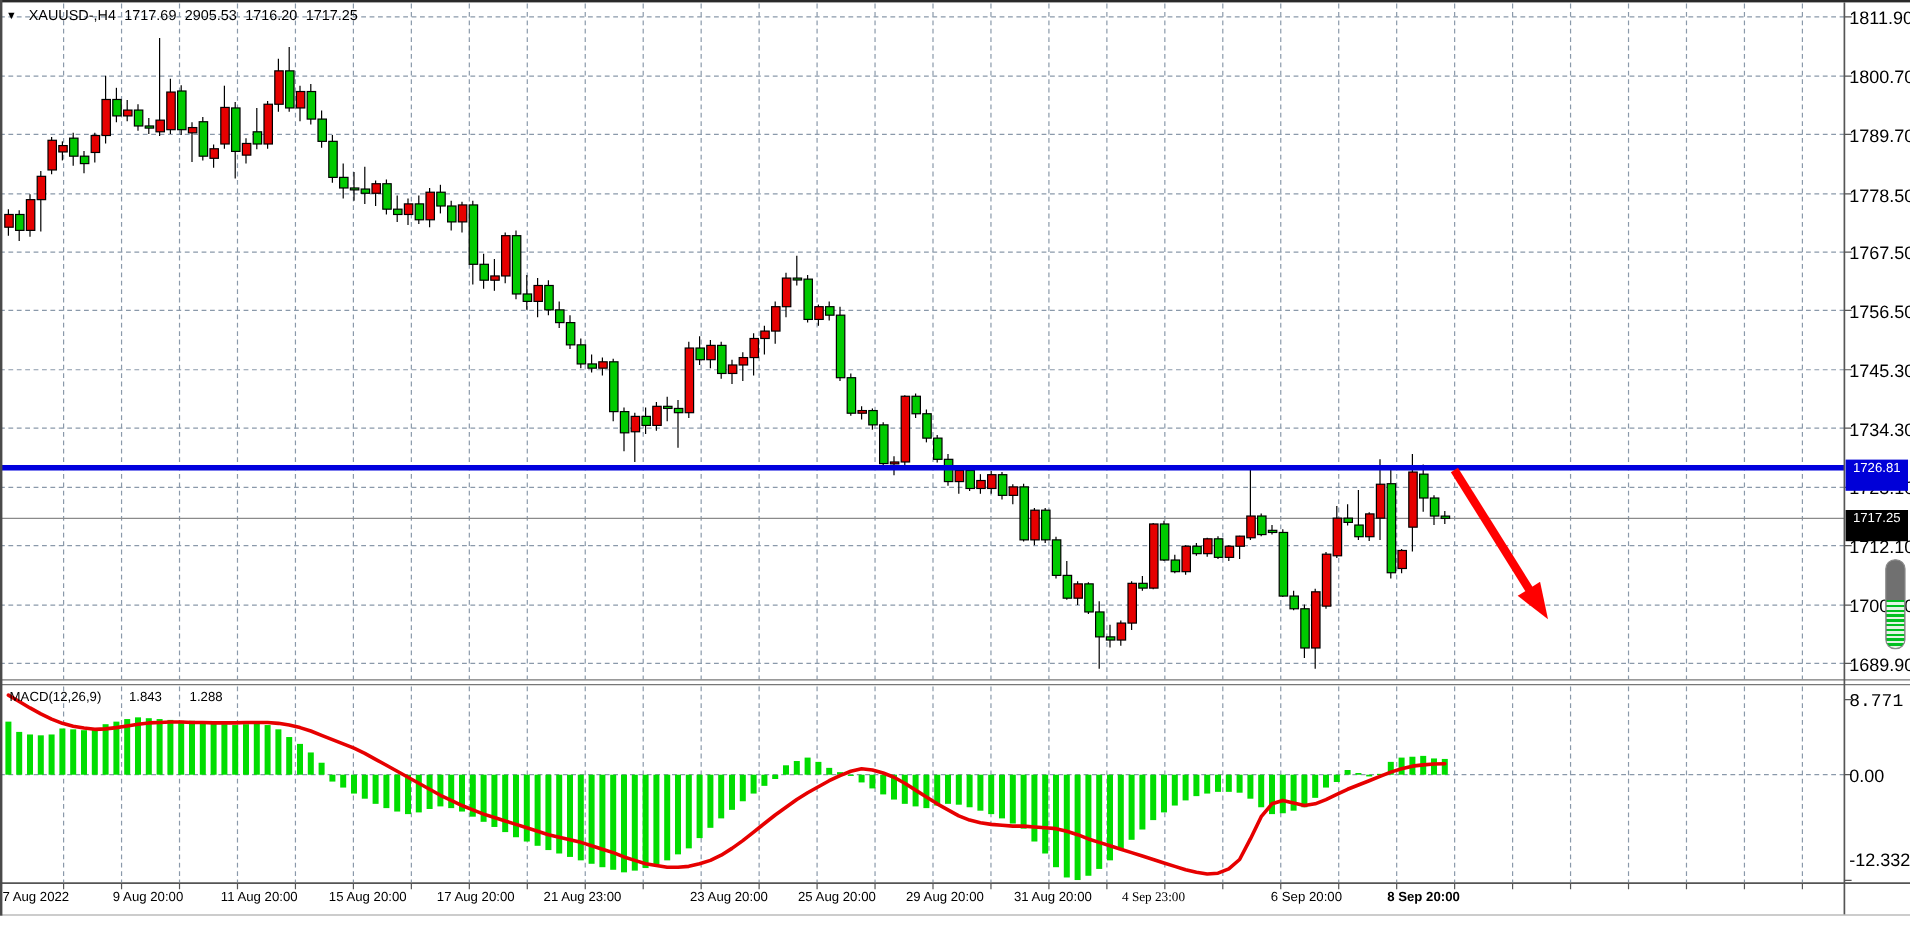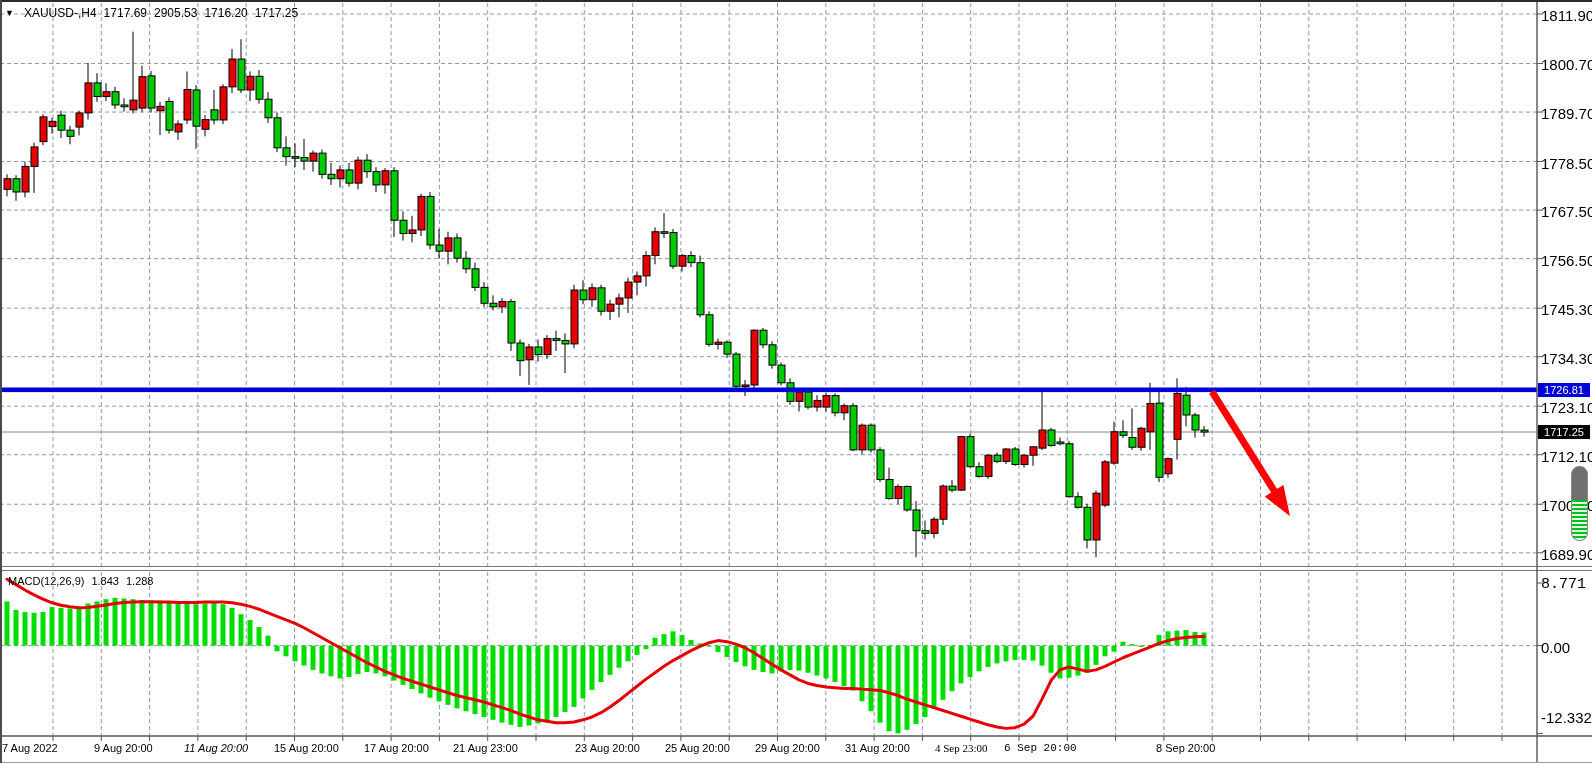--- a/index.html
+++ b/index.html
@@ -4,24 +4,24 @@
 <style>
   html,body{margin:0;padding:0;background:#e8e8e8;}
   .root{position:relative;width:1592px;height:772px;background:#ffffff;
         font-family:"Liberation Sans",sans-serif;overflow:hidden;}
   .top-border{position:absolute;left:0;top:0;width:1592px;height:2px;background:#2a2a2a;}
   .left-border{position:absolute;left:0;top:0;width:2px;height:763px;background:#4a4a4a;}
   svg{position:absolute;left:0;top:0;}
   .hdr{position:absolute;left:5px;top:6px;display:flex;align-items:center;gap:7px;
        font-size:12px;color:#000;white-space:nowrap;z-index:5;}
   .hdr .tri{font-size:9px;margin-right:3px;}
-  .macd-lbl{position:absolute;left:8px;top:575px;display:flex;gap:7px;font-size:11px;color:#000;z-index:5;}
+  .macd-lbl{position:absolute;left:8px;top:575px;display:flex;gap:23px;font-size:11px;color:#000;z-index:5;}
   .paxis{position:absolute;left:1541px;top:0;width:50px;z-index:4;}
   .paxis .pl, .maxis-lbl{position:absolute;font-size:15px;color:#000;white-space:nowrap;}
-  .badge{position:absolute;left:1538px;width:52px;height:14px;line-height:14px;
+  .badge{position:absolute;left:1538px;width:52px;height:26px;line-height:14px;
          text-align:center;font-size:11px;color:#fff;z-index:6;}
   .badge.blue{background:#0000d8;}
   .badge.black{background:#000;}
   .taxis{position:absolute;left:0;top:742px;width:1392px;height:18px;z-index:4;}
   .taxis .tl{position:absolute;font-size:11px;color:#000;white-space:nowrap;}
   .scrollthumb{position:absolute;left:1571px;top:466px;width:15px;height:73px;
                border-radius:8px;border:1px solid #8a8a8a;overflow:hidden;z-index:8;background:#707070;}
   .scrollthumb .grip{position:absolute;left:0;top:33px;width:100%;height:40px;
                background:repeating-linear-gradient(180deg,#00c020 0 2px,#e4f4e4 2px 4px);}
 </style>
@@ -600,29 +600,29 @@
       <div class="pl" style="top: 638.6px;">0.00</div>
       <div class="pl" style="top: 709px;">-12.332</div>
     </div>
 
   <div class="badge blue" id="badge-hline" style="top: 382.791px;">1726.81</div>
   <div class="badge black" id="badge-last" style="top: 425.012px;">1717.25</div>
 
   <div class="taxis" id="taxis">
       <div class="tl" style="left: 2px;">7 Aug 2022</div>
       <div class="tl" style="left: 94px;">9 Aug 20:00</div>
-      <div class="tl" style="left: 184px; font-style: italic;">11 Aug 20:00</div>
+      <div class="tl" style="left: 184px;">11 Aug 20:00</div>
       <div class="tl" style="left: 274px;">15 Aug 20:00</div>
       <div class="tl" style="left: 364px;">17 Aug 20:00</div>
       <div class="tl" style="left: 453px; text-align: center;">21 Aug 23:00</div>
       <div class="tl" style="left: 575px;">23 Aug 20:00</div>
       <div class="tl" style="left: 665px;">25 Aug 20:00</div>
       <div class="tl" style="left: 755px;">29 Aug 20:00</div>
       <div class="tl" style="left: 845px;">31 Aug 20:00</div>
       <div class="tl" style="left: 935px; font-family: Liberation Serif, serif;">4 Sep 23:00</div>
-      <div class="tl" style="left: 1004px; font-family: Liberation Mono, monospace;">6 Sep 20:00</div>
-      <div class="tl" style="left: 1156px;">8 Sep 20:00</div>
+      <div class="tl" style="left: 1059px;">6 Sep 20:00</div>
+      <div class="tl" style="left: 1156px; font-weight: bold;">8 Sep 20:00</div>
     </div>
 
   <div class="scrollthumb">
     <div class="grip"></div>
   </div>
 </div>
 
 </body></html>

